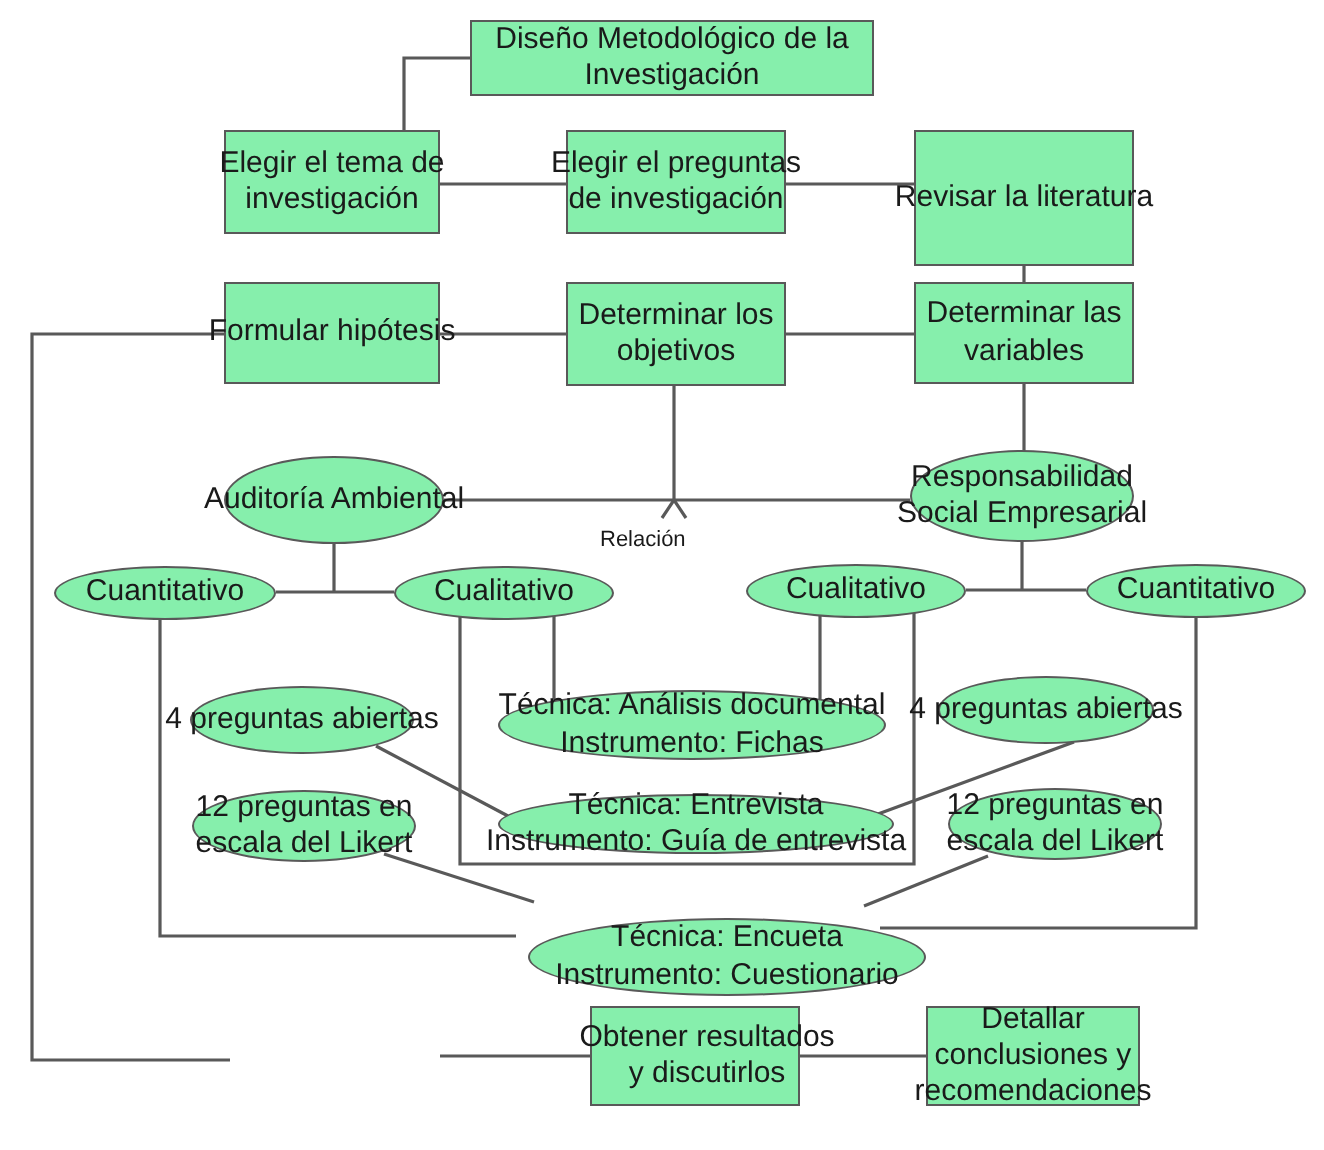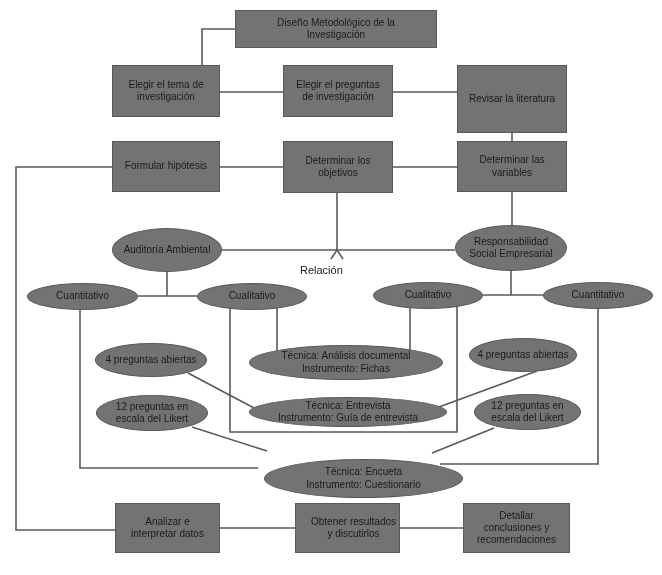--- a/index.html
+++ b/index.html
@@ -9,22 +9,22 @@
     background:#ffffff;
     font-family:"Liberation Sans", sans-serif;
     color:#1a1a1a;
     overflow:hidden;
   }
   .wires{position:absolute;left:0;top:0;width:662px;height:575px;}
   .node{
     position:absolute;
     display:flex;flex-direction:column;
     align-items:center;justify-content:center;
-    background:#737373;
-    font-size:10px;line-height:1.22;
+    background:#86efac;
+    font-size:15px;line-height:1.22;
     text-align:center;
     box-sizing:border-box;
     white-space:nowrap;
   }
   .rect{border:1.6px solid #595959;}
   .ellipse{border:1.6px solid #595959;border-radius:50%;}
   .label{position:absolute;font-size:11px;color:#1a1a1a;text-align:left;}
 </style>
 </head>
 <body>
@@ -163,24 +163,20 @@
   <div class="node ellipse" style="left:249px;top:397px;width:198px;height:30px;">
     <span>Técnica: Entrevista</span>
     <span>Instrumento: Guía de entrevista</span>
   </div>
 
   <div class="node ellipse" style="left:264px;top:443px;width:199px;height:39px;margin-top:16px;">
     <span>Técnica: Encueta</span>
     <span>Instrumento: Cuestionario</span>
   </div>
 
-  <div class="node rect" style="left:115px;top:503px;width:105px;height:50px;">
-    <span>Analizar e</span>
-    <span>interpretar datos</span>
-  </div>
 
   <div class="node rect" style="left:295px;top:503px;width:105px;height:50px;padding-left:12px;">
     <span>Obtener resultados</span>
     <span>y discutirlos</span>
   </div>
 
   <div class="node rect" style="left:463px;top:503px;width:107px;height:50px;">
     <span>Detallar</span>
     <span>conclusiones y</span>
     <span>recomendaciones</span>

